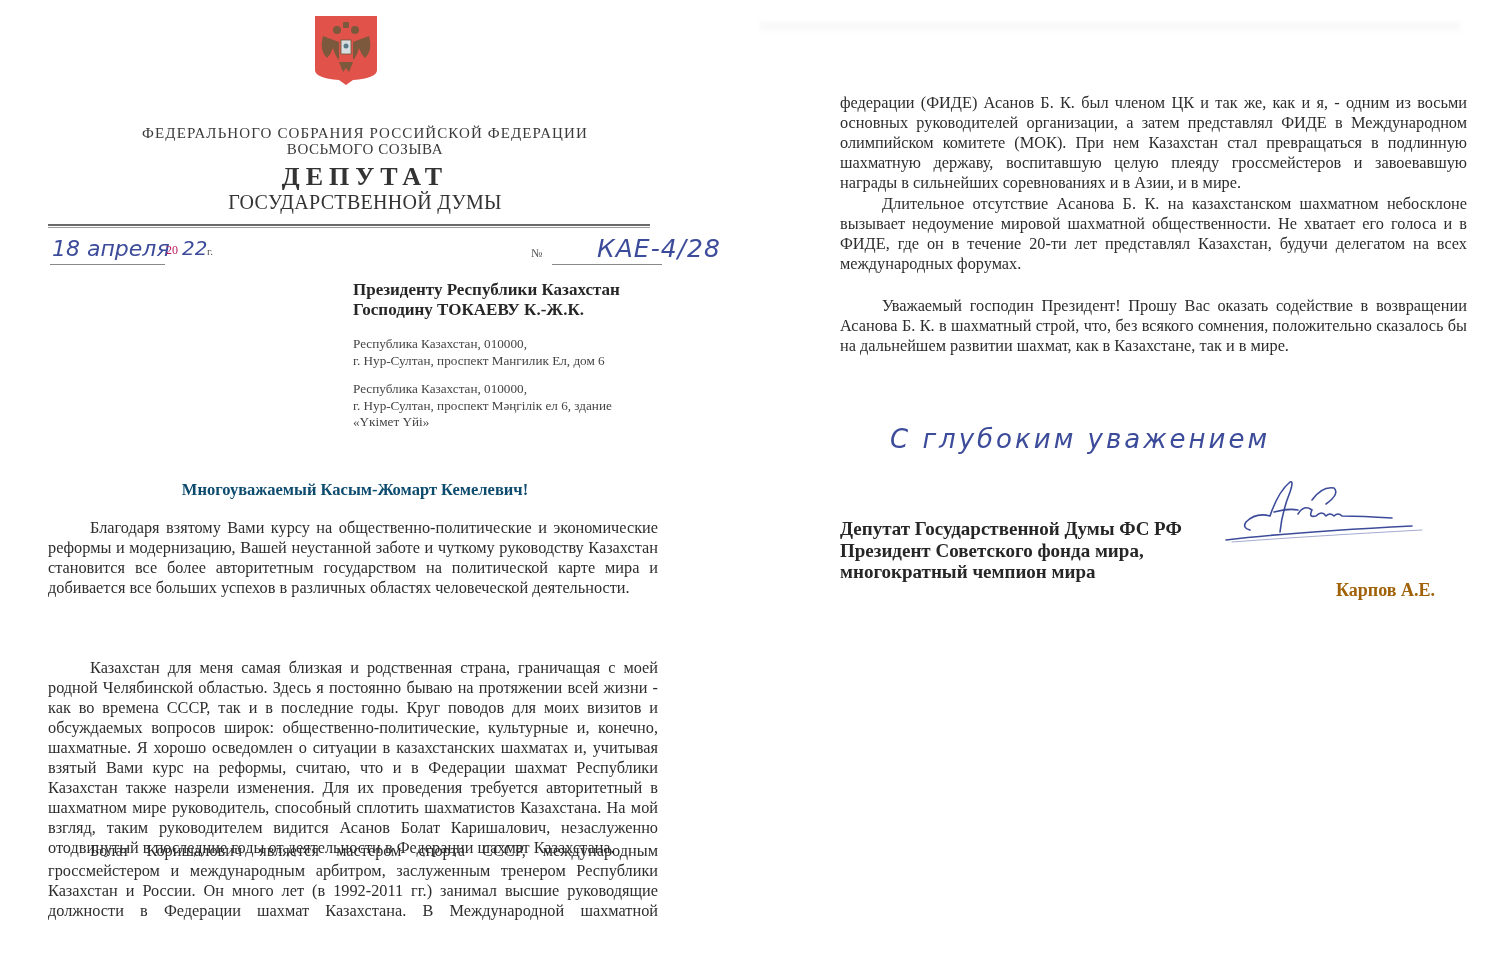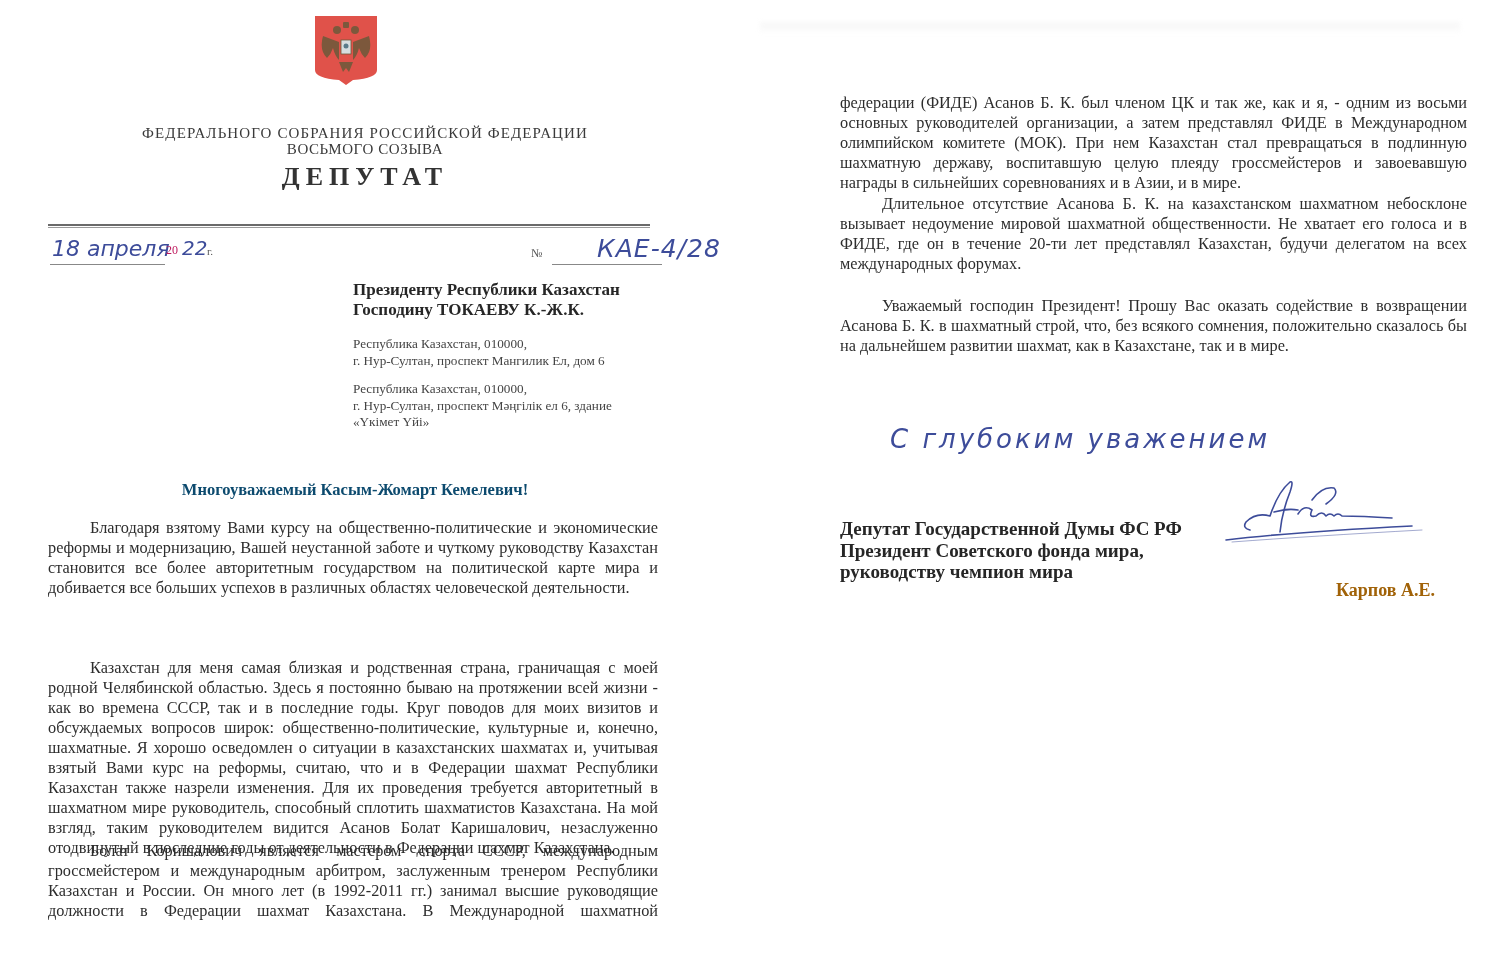--- a/index.html
+++ b/index.html
@@ -81,20 +81,21 @@
       <path d="M56 22 Q60 36 52 44 Q48 40 46 34 Q44 42 40 46 L40 28 Z"></path>
       <path d="M26 48 L30 58 L33 54 L36 58 L40 48 Z"></path>
     </g>
     <rect x="28" y="26" width="10" height="14" fill="#d7dde0" stroke="#6b5a3a" stroke-width="0.8"></rect>
     <circle cx="33" cy="32" r="2.5" fill="#5a7a8a"></circle>
   </svg>
 
   <div class="letterhead lh-line2">ФЕДЕРАЛЬНОГО СОБРАНИЯ РОССИЙСКОЙ ФЕДЕРАЦИИ</div>
   <div class="letterhead lh-line3">ВОСЬМОГО СОЗЫВА</div>
   <div class="letterhead lh-title">ДЕПУТАТ</div>
+  <div class="letterhead lh-sub">ГОСУДАРСТВЕННОЙ ДУМЫ</div>
 
   <div class="divider"></div>
 
   <div class="date-field hand">18 апреля</div>
   <div class="underline" style="left:50px; top:264px; width:115px;"></div>
   <div class="date-year">20</div>
   <div class="date-year-hand hand">22</div>
   <div class="date-g">г.</div>
 
   <div class="num-sign">№</div>
@@ -138,21 +139,21 @@
   </div>
   <div class="body-text p6">
     <p>Уважаемый господин Президент! Прошу Вас оказать содействие в возвращении Асанова Б. К. в шахматный строй, что, без всякого сомнения, положительно сказалось бы на дальнейшем развитии шахмат, как в Казахстане, так и в мире.</p>
   </div>
 
   <div class="closing hand">С глубоким уважением</div>
 
   <div class="sig-block">
     <div>Депутат Государственной Думы ФС РФ</div>
     <div>Президент Советского фонда мира,</div>
-    <div>руководству чемпион мира</div>
+    <div>многократный чемпион мира</div>
   </div>
 
   <svg class="signature" viewBox="0 0 240 80">
     <g fill="none" stroke="#3d4c9a" stroke-width="1.6" stroke-linecap="round" stroke-linejoin="round">
       <path d="M38 58 Q30 56 34 50 Q44 40 58 44 Q66 20 78 10 Q82 8 78 20 Q70 40 68 60"></path>
       <path d="M62 40 Q76 36 86 38"></path>
       <path d="M86 42 Q92 32 100 38 Q96 46 104 44 Q110 38 114 44 Q118 40 122 44 Q126 40 130 44 Q150 44 180 46"></path>
       <path d="M100 28 Q110 14 122 16 Q128 22 114 32"></path>
       <path d="M14 68 Q80 60 200 54"></path>
       <path d="M20 70 Q100 64 210 58" stroke-width="0.8" opacity="0.6"></path>

